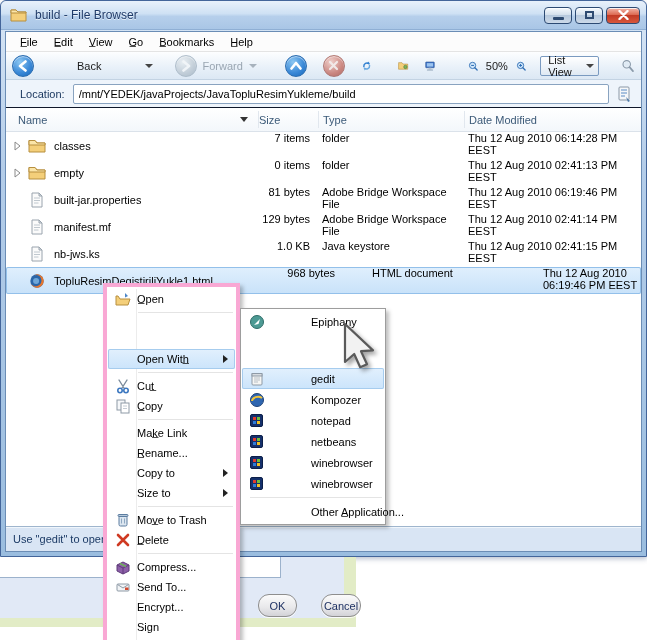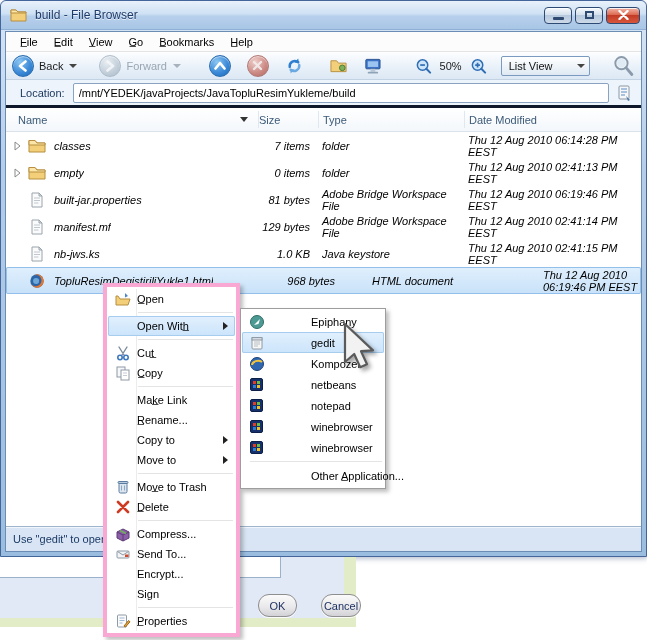--- a/index.html
+++ b/index.html
@@ -87,42 +87,42 @@
     border:1px solid #7a9ac0; border-radius:2px;
     background: linear-gradient(180deg,#ffffff,#dfe9f3);
     display:flex; align-items:center; padding:0 4px 0 7px;
   }
   .combo-label { flex:1; color:#111; }
   .combo .caret { margin-left:0; }
   svg.icon { display:block; }
 
   
   .locbar { height:28px; display:flex; align-items:center;
-    background:#eef4fb; border-bottom:3px solid #0f172a; padding:0 8px 0 14px; }
+    background:#eef4fb; border-bottom:1px solid #0f172a; padding:0 8px 0 14px; }
   .loc-label { color:#17345c; margin-right:8px; }
   .loc-input {
     flex:1; height:20px; border:1px solid #89a3c0; border-radius:2px;
     background:#ffffff; font-family:"Liberation Sans",sans-serif; font-size:11px;
     padding:0 5px; color:#000;
   }
   .loc-icon { width:18px; height:18px; margin-left:6px; flex:none; }
 
   
   .listheader { height:24px; display:flex; align-items:center;
     background: linear-gradient(180deg,#ffffff,#f3f7fb);
     border-bottom:1px solid #dbe2ea; color:#3c5a78; }
   .h-name { flex:0 0 252px; display:flex; align-items:center; padding-left:12px; height:100%;justify-content:flex-end; }
   .h-size { flex:0 0 60px; border-left:1px solid #e1e7ee; height:70%; display:flex; align-items:center;}
   .h-type { flex:0 0 146px; padding-left:4px; border-left:1px solid #e1e7ee; height:70%; display:flex; align-items:center;}
   .h-date { flex:1; padding-left:4px; border-left:1px solid #e1e7ee; height:70%; display:flex; align-items:center;}
   .sort-arrow { width:0; height:0; border-left:4px solid transparent; border-right:4px solid transparent;
     border-top:5px solid #333; margin-left:auto; margin-right:10px; }
 
   .rows { }
-  .frow { height:27px; display:flex; align-items:center; color:#000;font-style:italic; }
+  .frow { height:27px; display:flex; color:#000; }
   .frow.selected {
     background: linear-gradient(180deg,#e0effd 0%, #c8e2f9 100%);
     box-shadow: inset 0 0 0 1px #93c0ea;
     border-radius:2px;
     gap:25px;
   }
   .c-name { flex:0 0 252px; display:flex; align-items:center; }
   .c-size { flex:0 0 60px; text-align:right; padding-right:8px; }
   .c-type { flex:0 0 146px; padding-left:4px; }
   .c-date { flex:1; padding-left:4px; }
@@ -163,21 +163,21 @@
   }
   .ctxmenu::before {
     content:""; position:absolute; left:29px; top:2px; bottom:2px;
     border-left:1px solid #ececec;
   }
   .mi { height:20px; display:flex; align-items:center; position:relative; }
   .mi .mic { width:29px; display:flex; align-items:center; justify-content:center; flex:none; }
   .mi .mil { flex:1; color:#000; white-space:nowrap; }
   .mi.hl {
     background: linear-gradient(180deg,#e2f0fd 0%, #cbe4fb 100%);
-    box-shadow: inset 0 0 0 1px #a6ccee; border-radius:2px;
+    box-shadow: inset 0 0 0 1px #a6ccee; border-radius:2px;margin-top:36px;
   }
   .mi .subarr { width:0; height:0; border-top:4px solid transparent; border-bottom:4px solid transparent;
     border-left:5px solid #222; margin-right:7px; }
   .msep { height:1px; background:#e4e4e4; margin:3px 2px 3px 30px; }
 
   
   .submenu {
     position:absolute; left:240px; top:308px; width:146px;
     background:#ffffff; border:1px solid #9d9d9d;
     box-shadow: 3px 3px 4px rgba(0,0,0,.25);
@@ -238,21 +238,21 @@
     <div class="menubar">
       <span class="menubar-item">F̲ile</span>
       <span class="menubar-item">E̲dit</span>
       <span class="menubar-item">V̲iew</span>
       <span class="menubar-item">G̲o</span>
       <span class="menubar-item">B̲ookmarks</span>
       <span class="menubar-item">H̲elp</span>
     </div>
 
     <div class="toolbar">
-      <div style="display:flex;align-items:center;">
+      <div style="display:flex;align-items:center;gap:38px;">
         <div class="tb-circle">
           <svg width="12" height="12" viewBox="0 0 12 12">
               <path d="M8.5 1.5 L3 6 L8.5 10.5" stroke="#fff" stroke-width="2.6" fill="none" stroke-linecap="round" stroke-linejoin="round"></path>
             </svg>
         </div>
         <span class="tb-label">Back</span>
         <span class="caret"></span>
       </div>
       <div style="display:flex;align-items:center;margin-left:22px;">
         <div class="tb-circle disabled">
@@ -495,21 +495,21 @@
     <span class="mic"></span>
     <span class="mil">R̲ename...</span>
   </div>
   <div class="mi">
     <span class="mic"></span>
     <span class="mil">Copy to</span>
     <span class="subarr"></span>
   </div>
   <div class="mi">
     <span class="mic"></span>
-    <span class="mil">Move to</span>
+    <span class="mil">Size to</span>
     <span class="subarr"></span>
   </div>
   <div class="msep"></div>
 
   <div class="mi">
     <span class="mic">
       <svg class="ico16" viewBox="0 0 16 16">
         <rect x="4" y="4" width="8" height="10" rx="1.5" fill="#dce6f0" stroke="#5c7da0"></rect>
         <rect x="3" y="2.5" width="10" height="2" rx="1" fill="#b7c9dc" stroke="#5c7da0"></rect>
         <path d="M6.5 6.5 v5 M9.5 6.5 v5" stroke="#8ea8c2" stroke-width="1"></path>
@@ -601,32 +601,32 @@
   </div>
   <div class="mi">
     <span class="mic">
         <span class="winapp">
           <i></i>
           <i></i>
           <i></i>
           <i></i>
         </span>
       </span>
-    <span class="mil">netbeans</span>
+    <span class="mil">notepad</span>
   </div>
   <div class="mi">
     <span class="mic">
         <span class="winapp">
           <i></i>
           <i></i>
           <i></i>
           <i></i>
         </span>
       </span>
-    <span class="mil">notepad</span>
+    <span class="mil">netbeans</span>
   </div>
   <div class="mi">
     <span class="mic">
         <span class="winapp">
           <i></i>
           <i></i>
           <i></i>
           <i></i>
         </span>
       </span>

